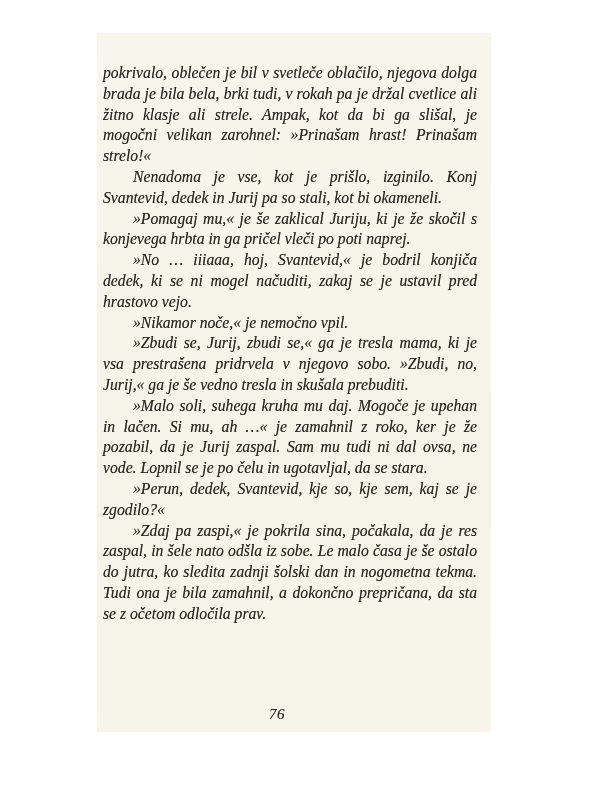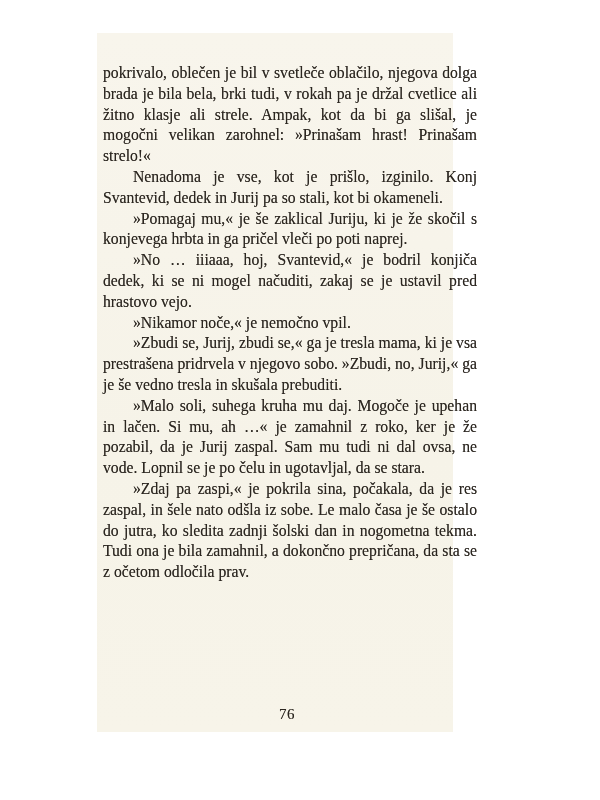--- a/index.html
+++ b/index.html
@@ -14,23 +14,24 @@
   .scan {
     position: relative;
     width: 600px;
     height: 800px;
     background: #ffffff;
   }
   .page {
     position: absolute;
     left: 97px;
     top: 33px;
-    width: 356px;
+    width: 394px;
     height: 699px;
     background: linear-gradient(180deg, #f8f5ec 0%, #f6f3e8 60%, #f7f4e9 100%);
+    font-style: italic;
   }
   .text-block {
     position: absolute;
     left: 6px;
     top: 30px;
     width: 374px;
     color: #2b2620;
     font-size: 15.7px;
     line-height: 20.8px;
     text-align: justify;
@@ -38,21 +39,21 @@
   }
   .text-block p {
     margin: 0;
     padding: 0;
   }
   .text-block p.indent {
     text-indent: 30px;
   }
   .page-number {
     position: absolute;
-    left: 10px;
+    left: 0;
     top: 673px;
     width: 360px;
     text-align: center;
     color: #2b2620;
     font-size: 15px;
     letter-spacing: 0.5px;
     text-shadow: 0 0 0.4px rgba(43, 38, 32, 0.55);
   }
 </style>
 </head>
@@ -61,17 +62,18 @@
 <div class="scan">
   <div class="page">
     <div class="text-block">
       <p>pokrivalo, oblečen je bil v svetleče oblačilo, njegova dolga brada je bila bela, brki tudi, v rokah pa je držal cvetlice ali žitno klasje ali strele. Ampak, kot da bi ga slišal, je mogočni velikan zarohnel: »Prinašam hrast! Prinašam strelo!«</p>
       <p class="indent">Nenadoma je vse, kot je prišlo, izginilo. Konj Svantevid, dedek in Jurij pa so stali, kot bi okameneli.</p>
       <p class="indent">»Pomagaj mu,« je še zaklical Juriju, ki je že skočil s konjevega hrbta in ga pričel vleči po poti naprej.</p>
       <p class="indent">»No … iiiaaa, hoj, Svantevid,« je bodril konjiča dedek, ki se ni mogel načuditi, zakaj se je ustavil pred hrastovo vejo.</p>
       <p class="indent">»Nikamor noče,« je nemočno vpil.</p>
       <p class="indent">»Zbudi se, Jurij, zbudi se,« ga je tresla mama, ki je vsa prestrašena pridrvela v njegovo sobo. »Zbudi, no, Jurij,« ga je še vedno tresla in skušala prebuditi.</p>
       <p class="indent">»Malo soli, suhega kruha mu daj. Mogoče je upehan in lačen. Si mu, ah …« je zamahnil z roko, ker je že pozabil, da je Jurij zaspal. Sam mu tudi ni dal ovsa, ne vode. Lopnil se je po čelu in ugotavljal, da se stara.</p>
+      <p class="indent">»Perun, dedek, Svantevid, kje so, kje sem, kaj se je zgodilo?«</p>
       <p class="indent">»Zdaj pa zaspi,« je pokrila sina, počakala, da je res zaspal, in šele nato odšla iz sobe. Le malo časa je še ostalo do jutra, ko sledita zadnji šolski dan in nogometna tekma. Tudi ona je bila zamahnil, a dokončno prepričana, da sta se z očetom odločila prav.</p>
     </div>
     <div class="page-number">76</div>
   </div>
 </div>
 
 </body></html>

